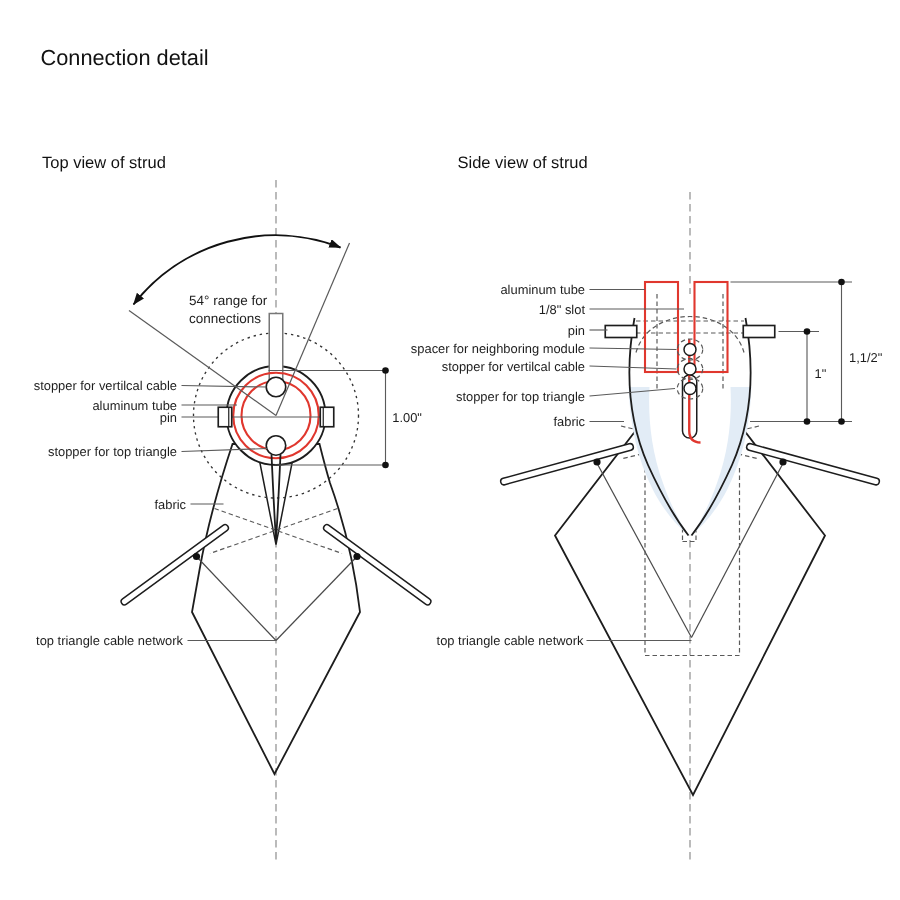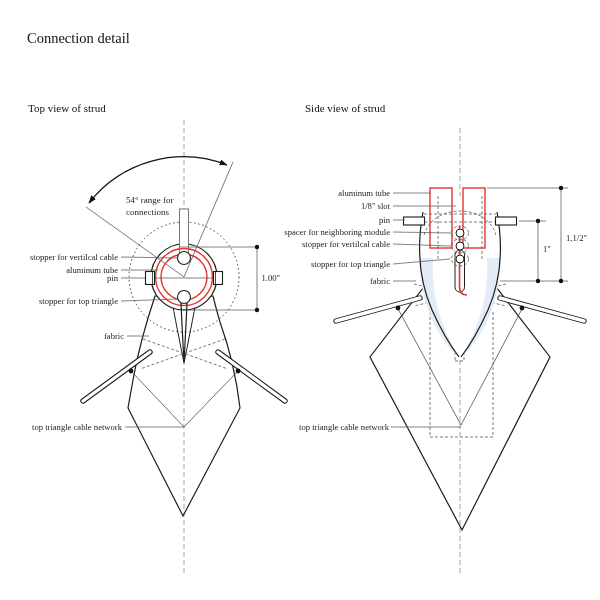--- a/index.html
+++ b/index.html
@@ -1,17 +1,17 @@
 <!DOCTYPE html>
 <html><head>
 <meta charset="utf-8">
 <style>
   html,body{margin:0;padding:0;background:#fff;}
   #stage{position:relative;width:600px;height:600px;background:#fff;overflow:hidden;
-         font-family:Liberation Serif, serif;}
+         font-family:Liberation Sans, sans-serif;}
   svg{display:block}
   .cl  {stroke:#9a9a9a;stroke-width:.9;stroke-dasharray:5 3;fill:none}
   .hid {stroke:#5a5a5a;stroke-width:.8;stroke-dasharray:3 2;fill:none}
   .dotc{stroke:#333;stroke-width:.9;stroke-dasharray:1.6 2.6;fill:none}
   .cab {stroke:#4a4a4a;stroke-width:.8;fill:none}
   .led {stroke:#5a5a5a;stroke-width:.75;fill:none}
   .out {stroke:#1d1d1d;fill:none;stroke-width:1.2}
   .thin{stroke:#5a5a5a;stroke-width:.8;fill:none}
   .wf  {fill:#fff}
   .strut-o{stroke:#1d1d1d;stroke-width:5.4;stroke-linecap:round}

